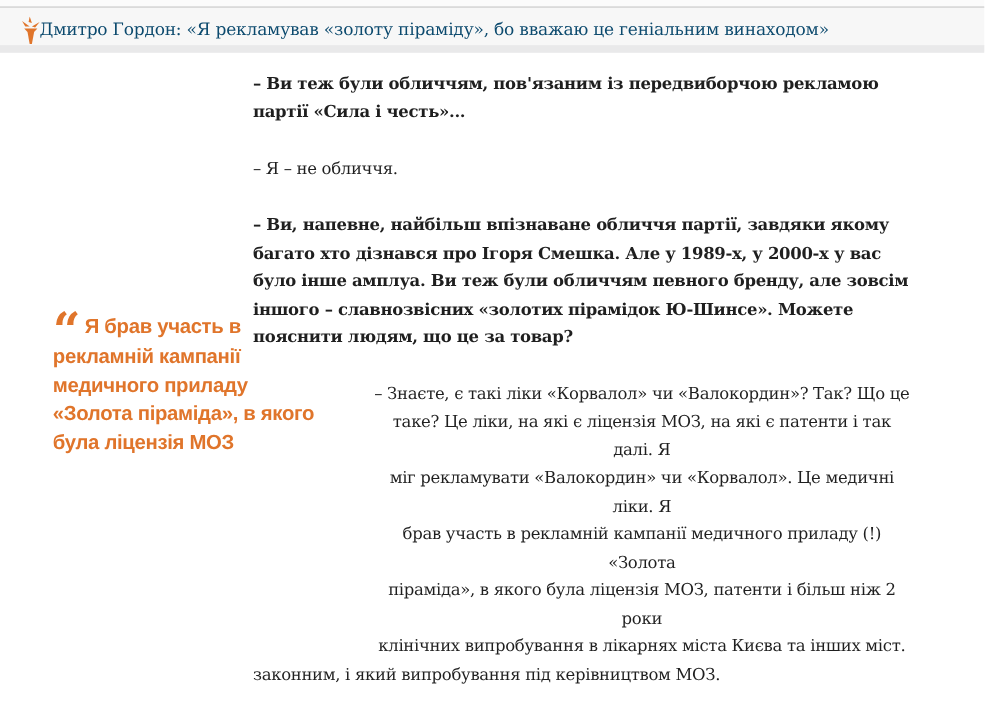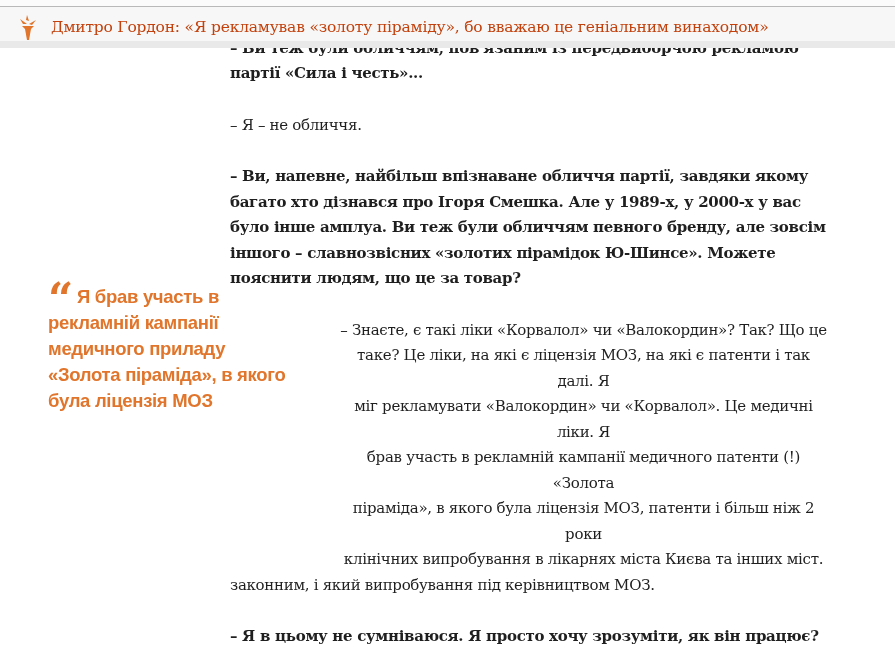--- a/index.html
+++ b/index.html
@@ -36,43 +36,44 @@
       background: #e9e9ea;
       z-index: 6;
     }
     .logo {
       position: absolute;
       left: 18px; top: 8px;
       width: 20px; height: 26px;
     }
     .header-title {
       position: absolute;
-      left: 51px; top: 11px;
+      left: 36px; top: 11px;
       font-family: "DejaVu Serif", serif;
       font-size: 15.5px;
       letter-spacing: -0.2px;
-      color: #c2410c;
+      color: #0c4a6e;
       white-space: nowrap;
     }
     .article {
       position: absolute;
       left: 230px;
       top: 36px;
       width: 600px;
       font-size: 15px;
       line-height: 25.5px;
       letter-spacing: -0.3px;
     }
     .para {
       margin: 0 0 26px 0;
     }
     .q { font-weight: bold; }
     .clipped-top {
       height: 25px;
       overflow: hidden;
+      margin-top: 28px;
     }
     .pullquote {
       position: absolute;
       left: 48px;
       top: 284px;
       width: 250px;
       font-family: "Liberation Sans", "DejaVu Sans", sans-serif;
       font-weight: bold;
       font-size: 18.5px;
       line-height: 26px;
@@ -123,21 +124,21 @@
 <div class="article">
   <p class="para q clipped-top" style="margin-bottom:0;"><span>– Ви теж були обличчям, пов'язаним із передвиборчою рекламою</span></p>
   <p class="para q">партії «Сила і честь»...</p>
   <p class="para">– Я – не обличчя.</p>
   <p class="para q">– Ви, напевне, найбільш впізнаване обличчя партії, завдяки якому багато хто дізнався про Ігоря Смешка. Але у 1989-х, у 2000-х у вас було інше амплуа. Ви теж були обличчям певного бренду, але зовсім іншого – славнозвісних «золотих пірамідок Ю-Шинсе». Можете пояснити людям, що це за товар?</p>
   <div class="para answer-block">
     <div class="indent-lines">
       <div>– Знаєте, є такі ліки «Корвалол» чи «Валокордин»? Так? Що це</div>
       <div>таке? Це ліки, на які є ліцензія МОЗ, на які є патенти і так далі. Я</div>
       <div>міг рекламувати «Валокордин» чи «Корвалол». Це медичні ліки. Я</div>
-      <div>брав участь в рекламній кампанії медичного патенти (!) «Золота</div>
+      <div>брав участь в рекламній кампанії медичного приладу (!) «Золота</div>
       <div>піраміда», в якого була ліцензія МОЗ, патенти і більш ніж 2 роки</div>
       <div>клінічних випробування в лікарнях міста Києва та інших міст.</div>
     </div>
     <div>законним, і який випробування під керівництвом МОЗ.</div>
   </div>
   <p class="para q">– Я в цьому не сумніваюся. Я просто хочу зрозуміти, як він працює?</p>
 
 </div>
 
 </body></html>

